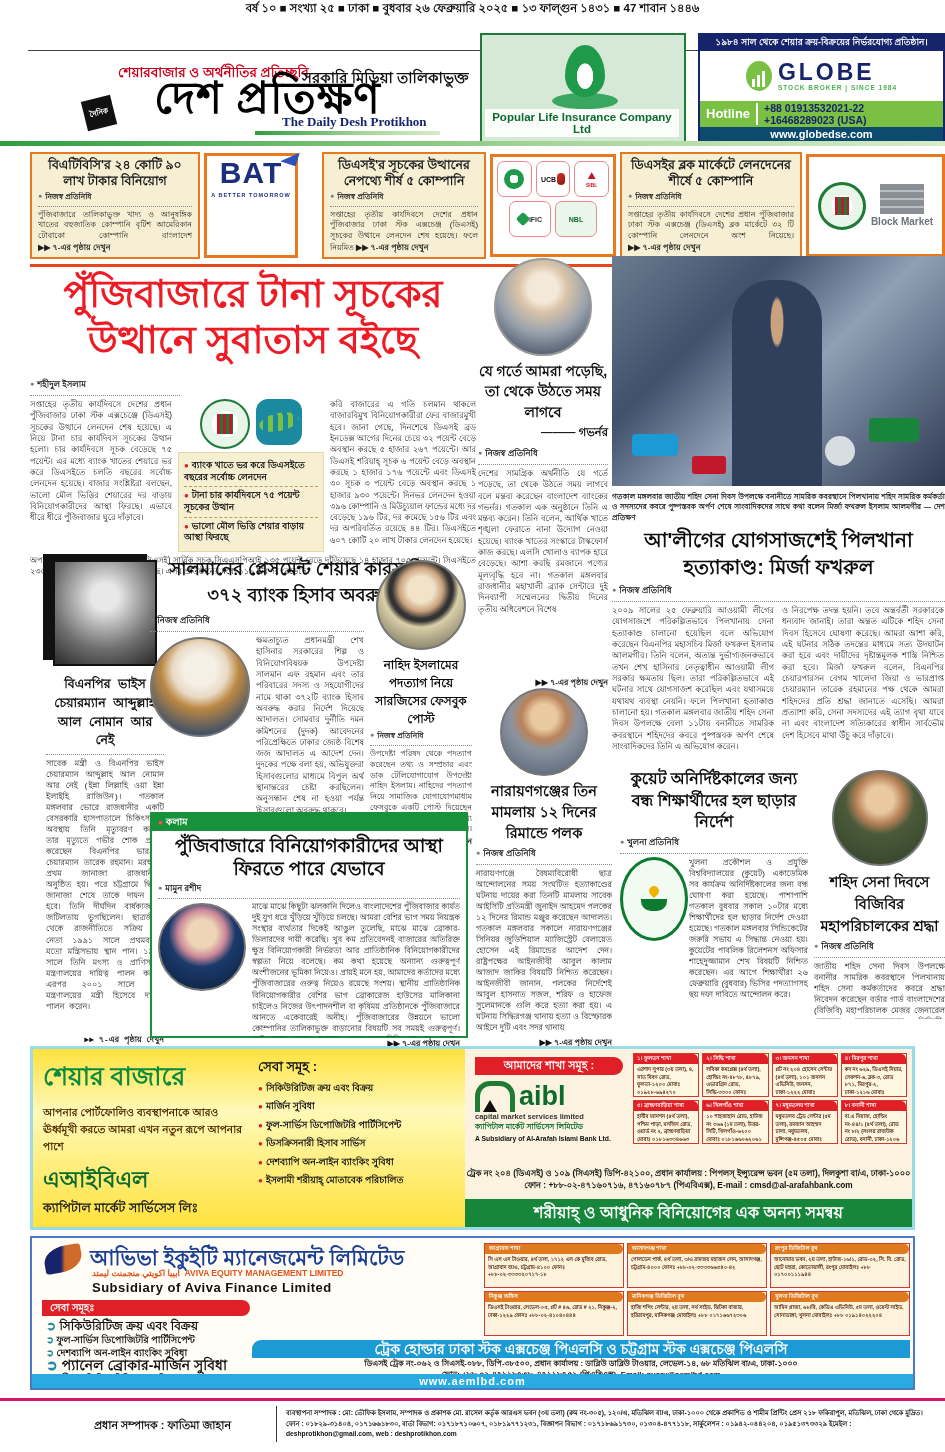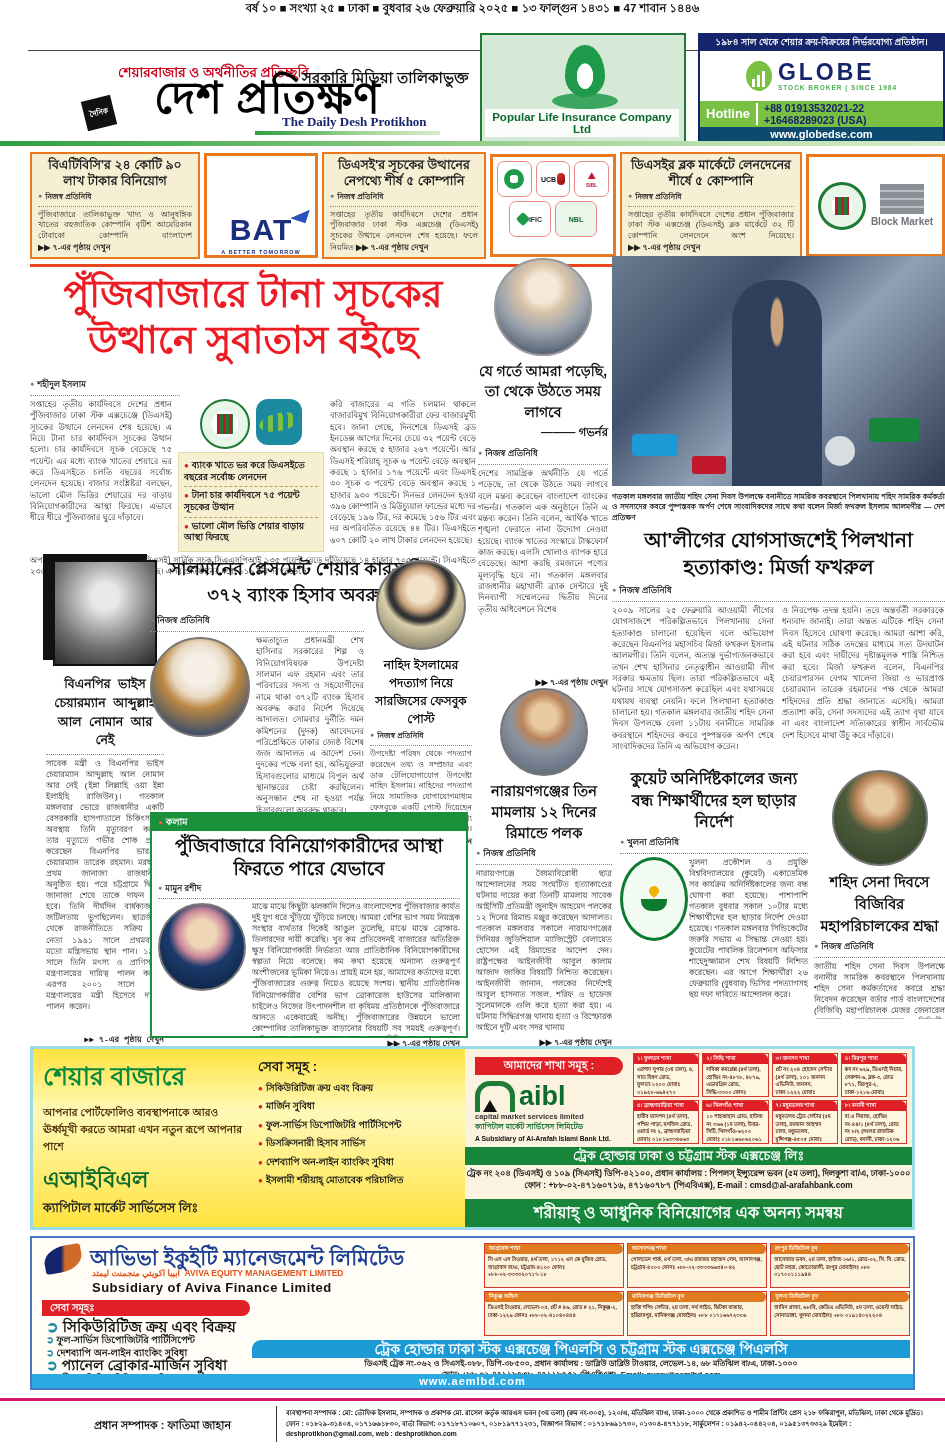--- a/index.html
+++ b/index.html
@@ -79,21 +79,21 @@
 
   <div class="abs greenbar-sep" style="left:0;top:141px;width:945px;height:5px;"></div>
 
   <div class="abs brief" style="left:30px;top:152px;width:170px;height:107px;">
     <div class="brief-title">বিএটিবিসি'র ২৪ কোটি ৯০ লাখ টাকার বিনিয়োগ</div>
     <div class="byline" style="font-size:7.5px;margin-top:1px;"><span class="dot">●</span><span>নিজস্ব প্রতিনিধি</span></div>
     <div class="dotted"></div>
     <div class="body-txt j" style="font-size:7.8px;"><span>পুঁজিবাজারে তালিকাভুক্ত খাদ্য ও আনুষঙ্গিক খাতের বহুজাতিক কোম্পানি বৃটিশ আমেরিকান টোবাকো কোম্পানি বাংলাদেশ</span> <span class="more">▶▶ ৭-এর পৃষ্ঠায় দেখুন</span></div>
   </div>
 
-  <div class="abs adbox" style="left:204px;top:153px;width:114px;height:105px;display:flex;flex-direction:column;align-items:center;justify-content:flex-end;">
+  <div class="abs adbox" style="left:204px;top:153px;width:94px;height:105px;display:flex;flex-direction:column;align-items:center;justify-content:flex-start;">
     <div style="position:relative;">
       <span style="font-size:30px;font-weight:900;color:#1b2f7e;letter-spacing:1px;">BAT</span>
       <span style="position:absolute;right:-16px;top:-6px;width:0;height:0;border-left:16px solid transparent;border-bottom:14px solid #2a52b8;transform:rotate(18deg);"></span>
     </div>
     <div style="font-size:5.5px;font-weight:bold;color:#1b2f7e;letter-spacing:1px;margin-top:2px;">A BETTER TOMORROW</div>
   </div>
 
   <div class="abs brief" style="left:322px;top:152px;width:164px;height:107px;">
     <div class="brief-title">ডিএসই'র সূচকের উত্থানের নেপথ্যে শীর্ষ ৫ কোম্পানি</div>
     <div class="byline" style="font-size:7.5px;margin-top:1px;"><span class="dot">●</span><span>নিজস্ব প্রতিনিধি</span></div>
@@ -335,37 +335,36 @@
           </div>
         <div class="branch" style="height:44px;">
             <div class="bh">৭। মধুমতলব শাখা</div>
             <div class="ba">মধুমতলব ট্রেড সেন্টার (৫ম তলা), রমজান আহম্মদ ঢালা, মধুমতলব, মুন্সিগঞ্জ-৪৫০৫ মোবাঃ ০১৯৬০০৭৪৮৮২</div>
           </div>
         <div class="branch" style="height:44px;">
             <div class="bh">৮। বনানী শাখা</div>
             <div class="ba">বা.এ নিয়াজ, হোল্ডিং নং-৪৪/১ (৪র্থ তলা), রোড নং ৮/২ (সংলগ্ন রাজউক রোড), বনানী, ঢাকা-১২০৬ ফোনঃ ০১৭২৪৮৬৩০৩৩</div>
           </div>
       </div>
-      <div class="ctr" style="position:absolute;left:0;right:0;top:98px;height:18px;background:#17863b;color:#fff;font-size:12.5px;font-weight:900;line-height:18px;">ট্রেক হোল্ডার ঢাকা ও চট্টগ্রাম স্টক এক্সচেঞ্জ লিঃ</div>
       <div class="ctr" style="position:absolute;left:0;right:0;top:118px;font-size:8.3px;font-weight:800;line-height:1.5;">
         <div>ট্রেক নং ২০৪ (ডিএসই) ও ১০৯ (সিএসই) ডিপি-৪২১০০, প্রধান কার্যালয় : পিপলস্ ইন্স্যুরেন্স ভবন (৫ম তলা), দিলকুশা বা/এ, ঢাকা-১০০০</div>
         <div>ফোন : +৮৮-০২-৪৭১৬০৭১৬, ৪৭১৬০৭৮৭ (পিএবিএক্স), E-mail : cmsd@al-arafahbank.com</div>
       </div>
       <div class="ctr" style="position:absolute;left:0;right:0;top:150px;height:28px;background:#17863b;color:#fff;font-size:16px;font-weight:900;line-height:28px;">শরীয়াহ্ ও আধুনিক বিনিয়োগের এক অনন্য সমন্বয়</div>
     </div>
   </div>
 
   <div class="abs" style="left:30px;top:1236px;width:885px;height:154px;border:2px solid #4a78c4;box-sizing:border-box;background:#fffdf5;">
     <span style="position:absolute;left:12px;top:8px;width:38px;height:26px;background:linear-gradient(100deg,#15246b 0 45%,#d06a28 55%);border-radius:60% 10% 60% 10%;transform:rotate(-10deg);"></span>
     <div style="position:absolute;left:58px;top:4px;font-size:21px;font-weight:900;color:#1c3f94;">আভিভা ইকুইটি ম্যানেজমেন্ট লিমিটেড</div>
     <div style="position:absolute;left:60px;top:30px;font-size:8.5px;font-weight:900;color:#e2541c;"><span>ابيبا اكويتي منجمنت ليمتد</span>&nbsp;&nbsp;<span>AVIVA EQUITY MANAGEMENT LIMITED</span></div>
     <div style="position:absolute;left:60px;top:42px;font-size:13px;font-weight:900;color:#111;letter-spacing:.5px;">Subsidiary of Aviva Finance Limited</div>
     <div style="position:absolute;left:10px;top:62px;width:200px;height:16px;background:#e01f26;color:#fff;font-size:10px;font-weight:900;display:flex;align-items:center;padding-left:8px;border-radius:0 8px 8px 0;">সেবা সমূহঃ</div>
     <div style="position:absolute;left:14px;top:82px;width:290px;">
-      <div style="font-size:15px;font-weight:800;line-height:13px;"><span style="color:#1b8aa0;">➲ </span><span>সিকিউরিটিজ ক্রয় এবং বিক্রয়</span></div>
+      <div style="font-size:12px;font-weight:800;line-height:13px;"><span style="color:#1b8aa0;">➲ </span><span>সিকিউরিটিজ ক্রয় এবং বিক্রয়</span></div>
       <div style="font-size:9.5px;font-weight:800;line-height:13px;"><span style="color:#1b8aa0;">➲ </span><span>ফুল-সার্ভিস ডিপোজিটরি পার্টিসিপেন্ট</span></div>
       <div style="font-size:9.5px;font-weight:800;line-height:13px;"><span style="color:#1b8aa0;">➲ </span><span>দেশব্যাপি অন-লাইন ব্যাংকিং সুবিধা</span></div>
       <div style="font-size:14px;font-weight:700;line-height:13px;"><span style="color:#1b8aa0;">➲ </span><span>প্যানেল ব্রোকার-মার্জিন সুবিধা</span></div>
       <div style="font-size:9.5px;font-weight:800;line-height:13px;"><span style="color:#1b8aa0;">➲ </span><span>শরীয়াহ্ ভিত্তিক বিনিয়োগ সুবিধা</span></div>
     </div>
     <div style="position:absolute;left:452px;top:5px;width:426px;display:grid;grid-template-columns:repeat(3,1fr);gap:3px;">
       <div class="branch2" style="height:45px;">
           <div class="bh">আগ্রাবাদ শাখা</div>
           <div class="ba">সি এস এস টাওয়ার, ৪র্থ তলা, ১৭১২ এস কে মুজিব রোড, আগ্রাবাদ বা/এ, চট্টগ্রাম-৪১০০ ফোনঃ +৮৮-০২-৩৩৩৩২০৭১৭-১৮</div>
         </div>

